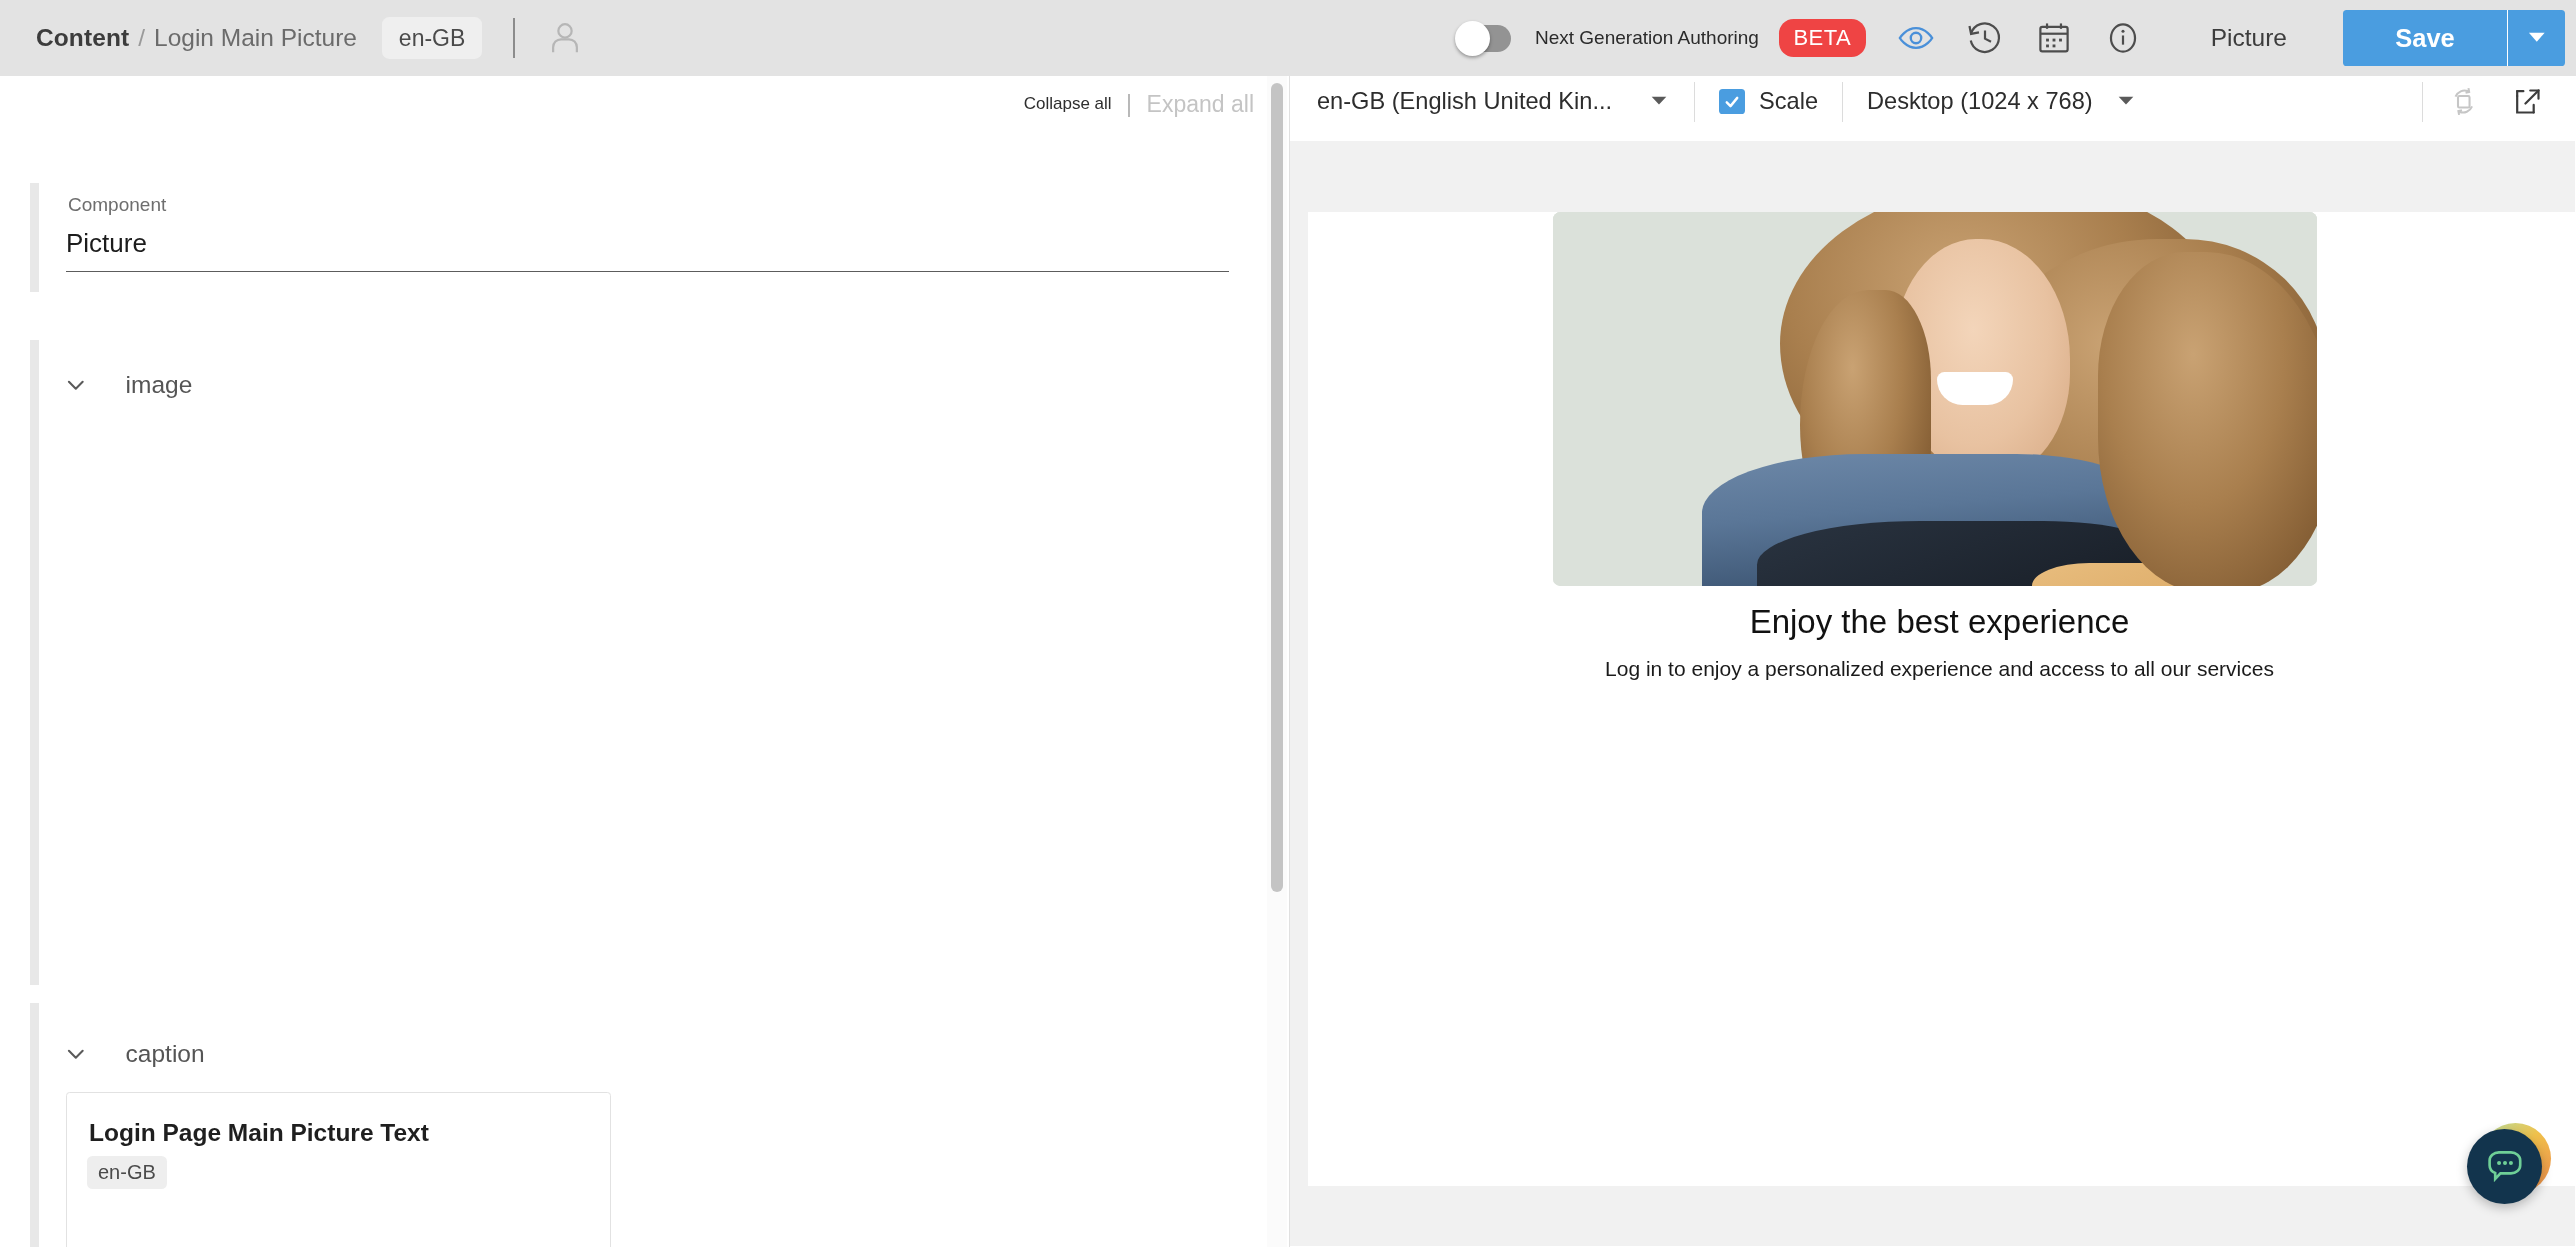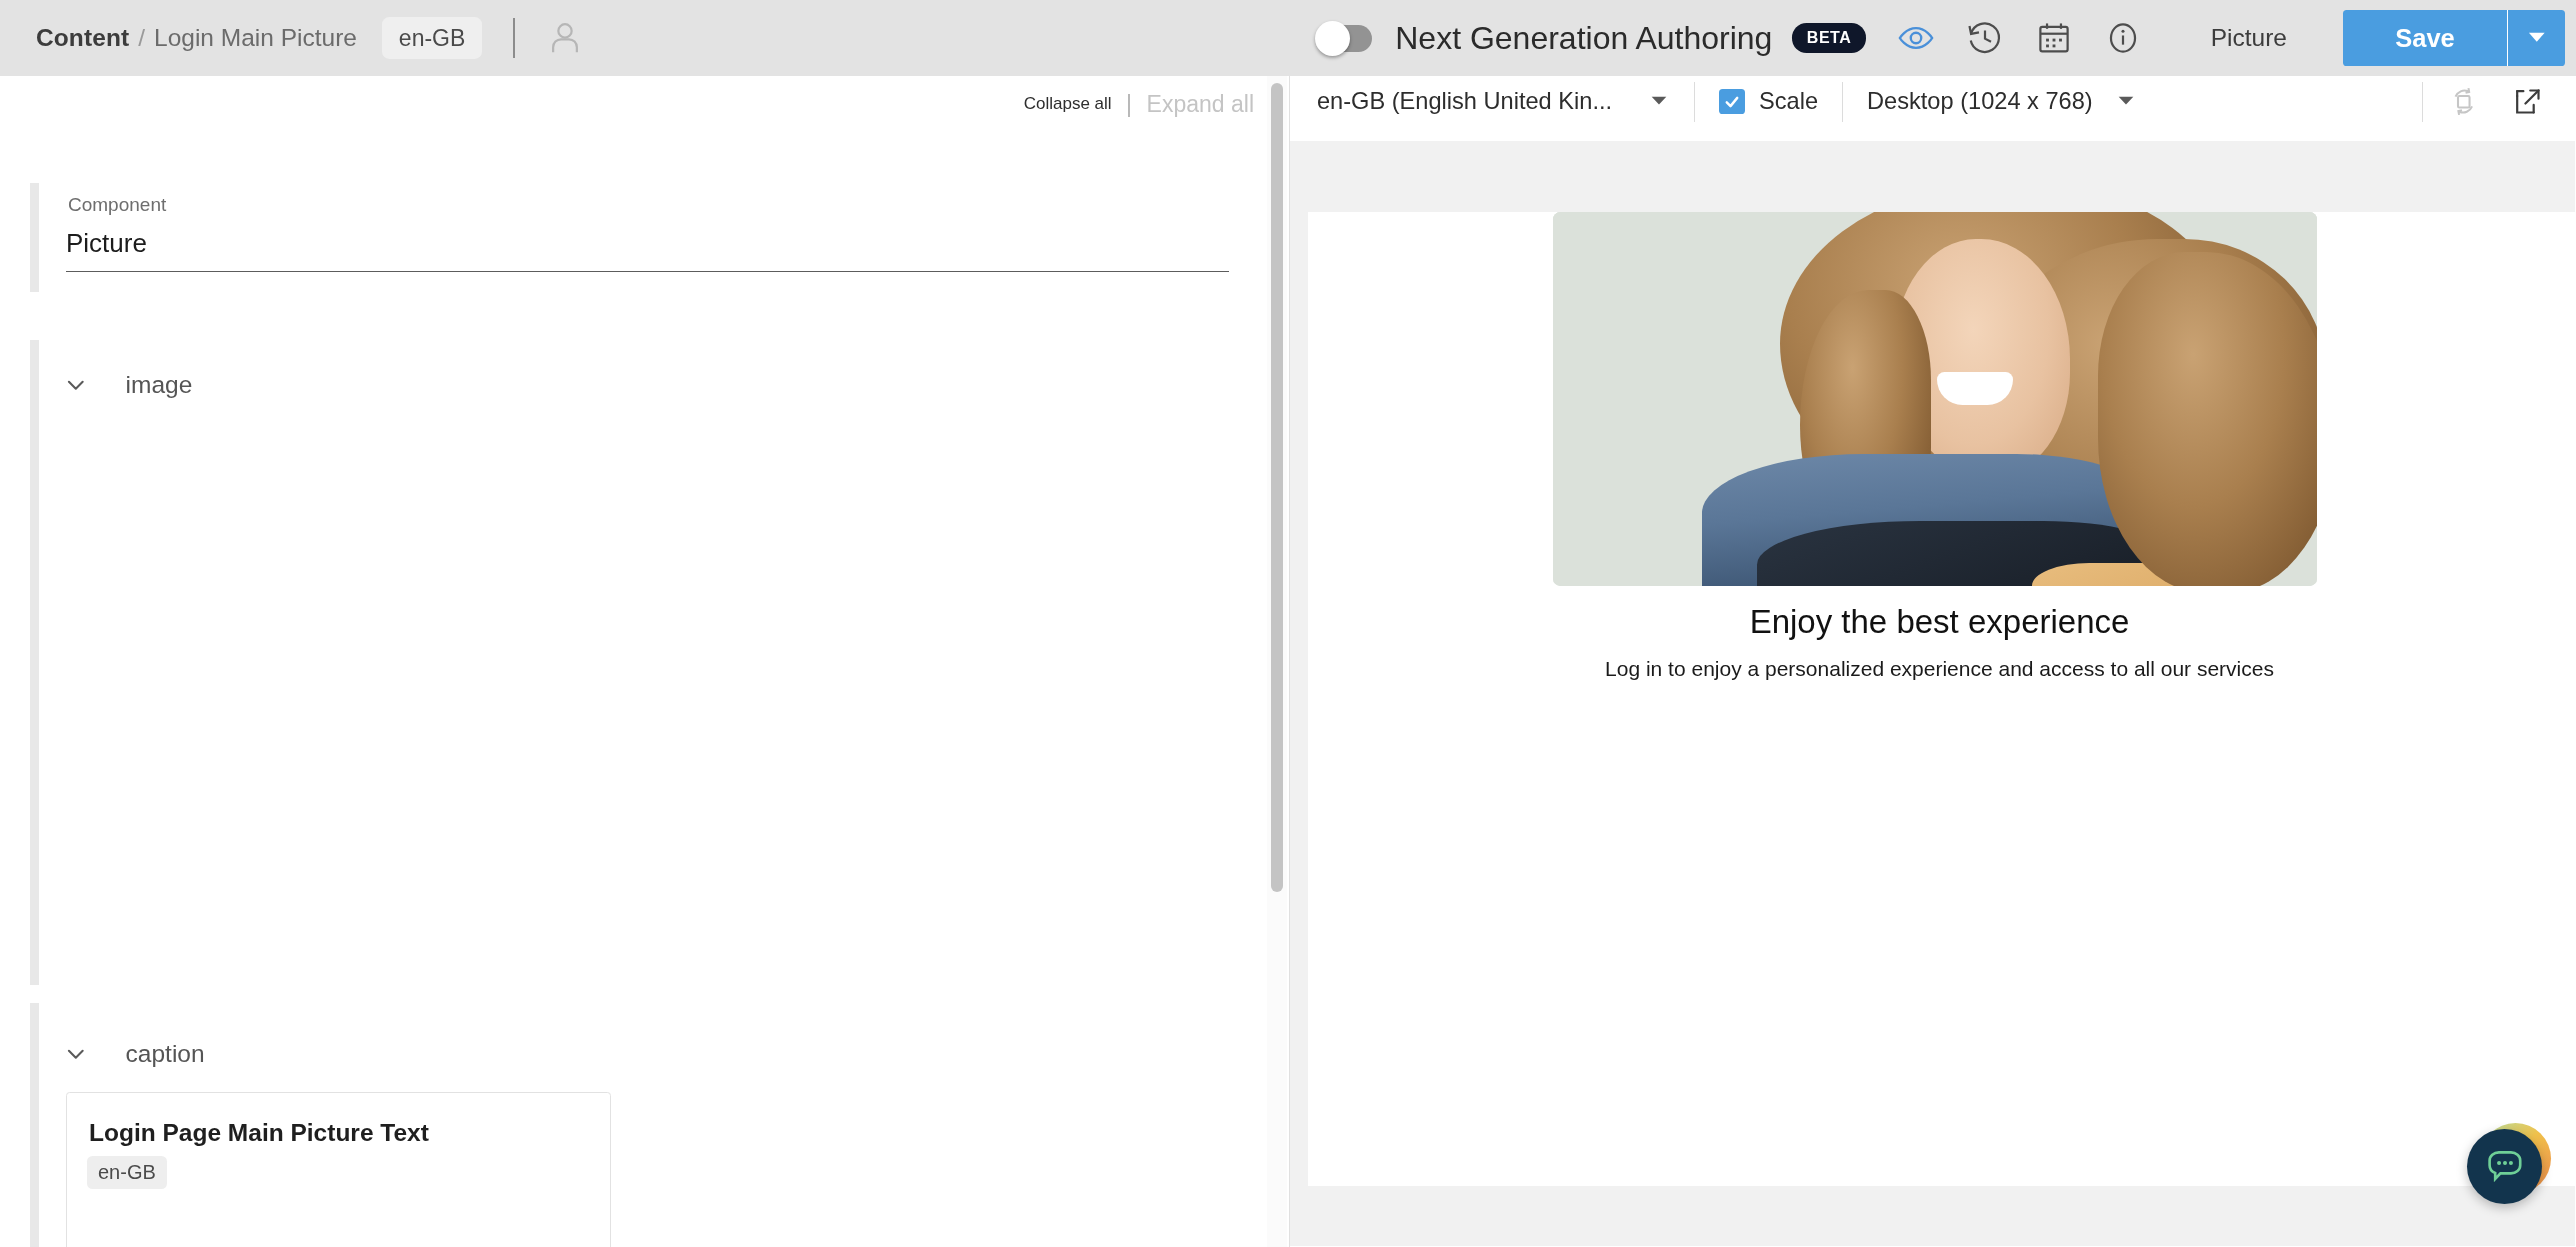--- a/index.html
+++ b/index.html
@@ -41,26 +41,26 @@
     width: 55px; height: 27px; border-radius: 13.6px;
     background: #939393; position: relative; flex: none;
   }
   .toggle-knob {
     position: absolute; left: -1.8px; top: -3.6px;
     width: 35px; height: 35px; border-radius: 50%;
     background: #ffffff;
     box-shadow: 0 1.8px 3.6px rgba(0,0,0,.35);
   }
   .nga-label {
-    font-size: 32px; color: #2b2b2b; margin-left: 23.6px; white-space: nowrap;
+    font-size: 19px; color: #2b2b2b; margin-left: 23.6px; white-space: nowrap;
   }
   .beta-badge {
     margin-left: 20px;
-    background: #0f172a; color: #ffffff;
-    font-size: 16px; font-weight: bold; letter-spacing: 0.5px;
+    background: #ef4444; color: #ffffff;
+    font-size: 22px; font-weight: normal; letter-spacing: 0.5px;
     border-radius: 14.5px; padding: 6.4px 14.5px 5.5px;
   }
   .hdr-icon { margin-left: 31px; display: flex; align-items: center; }
   .cancel-btn {
     margin-left: 69px;
     font-size: 24.5px; color: #3c3c3c; background: none; border: none;
     cursor: pointer; font-family: inherit;
   }
   .save-group { display: flex; margin-left: 56px; margin-right: 11px; }
   .save-btn {

